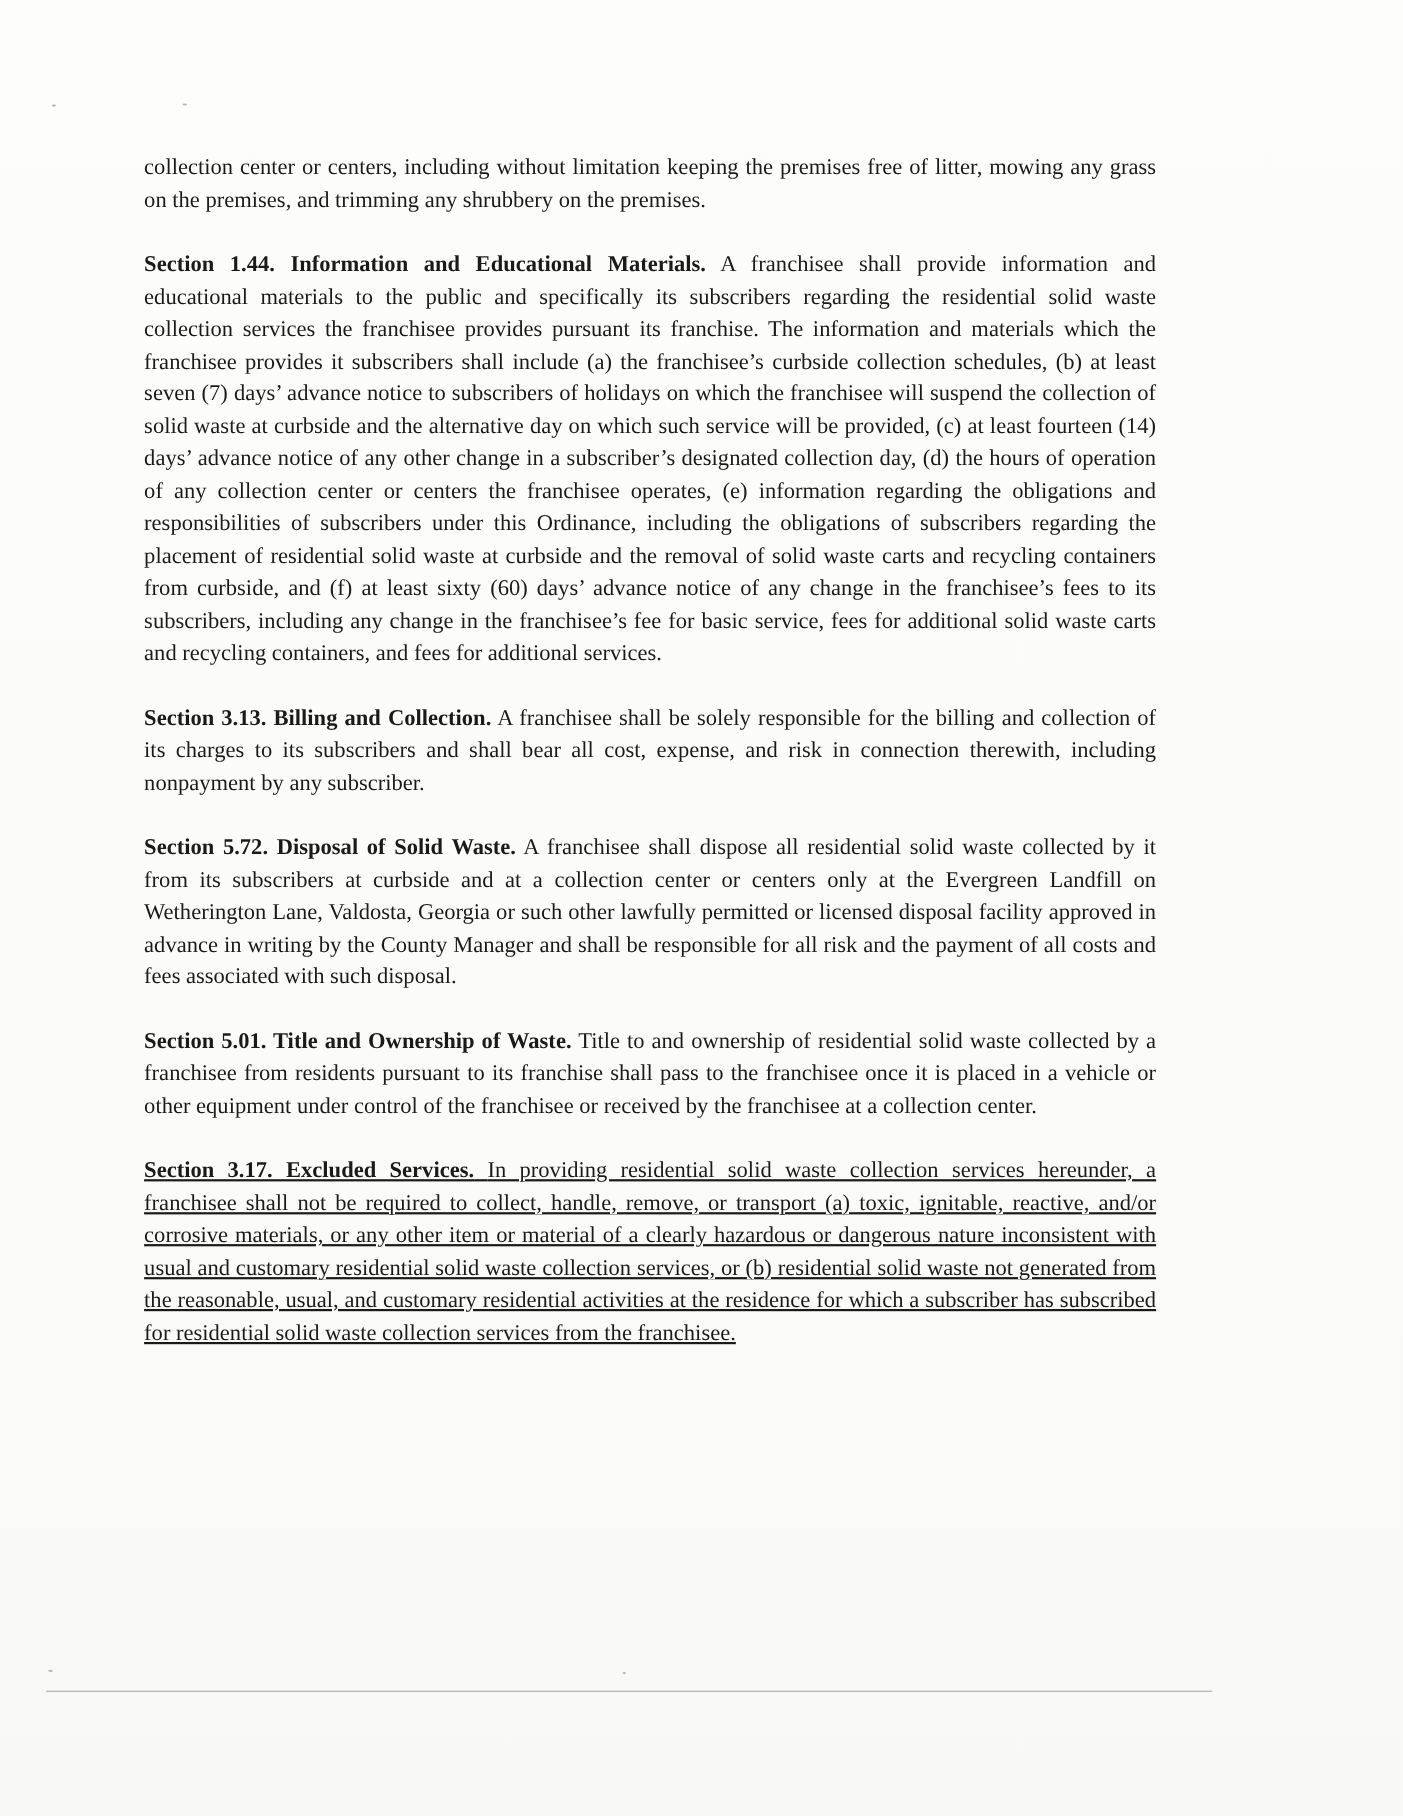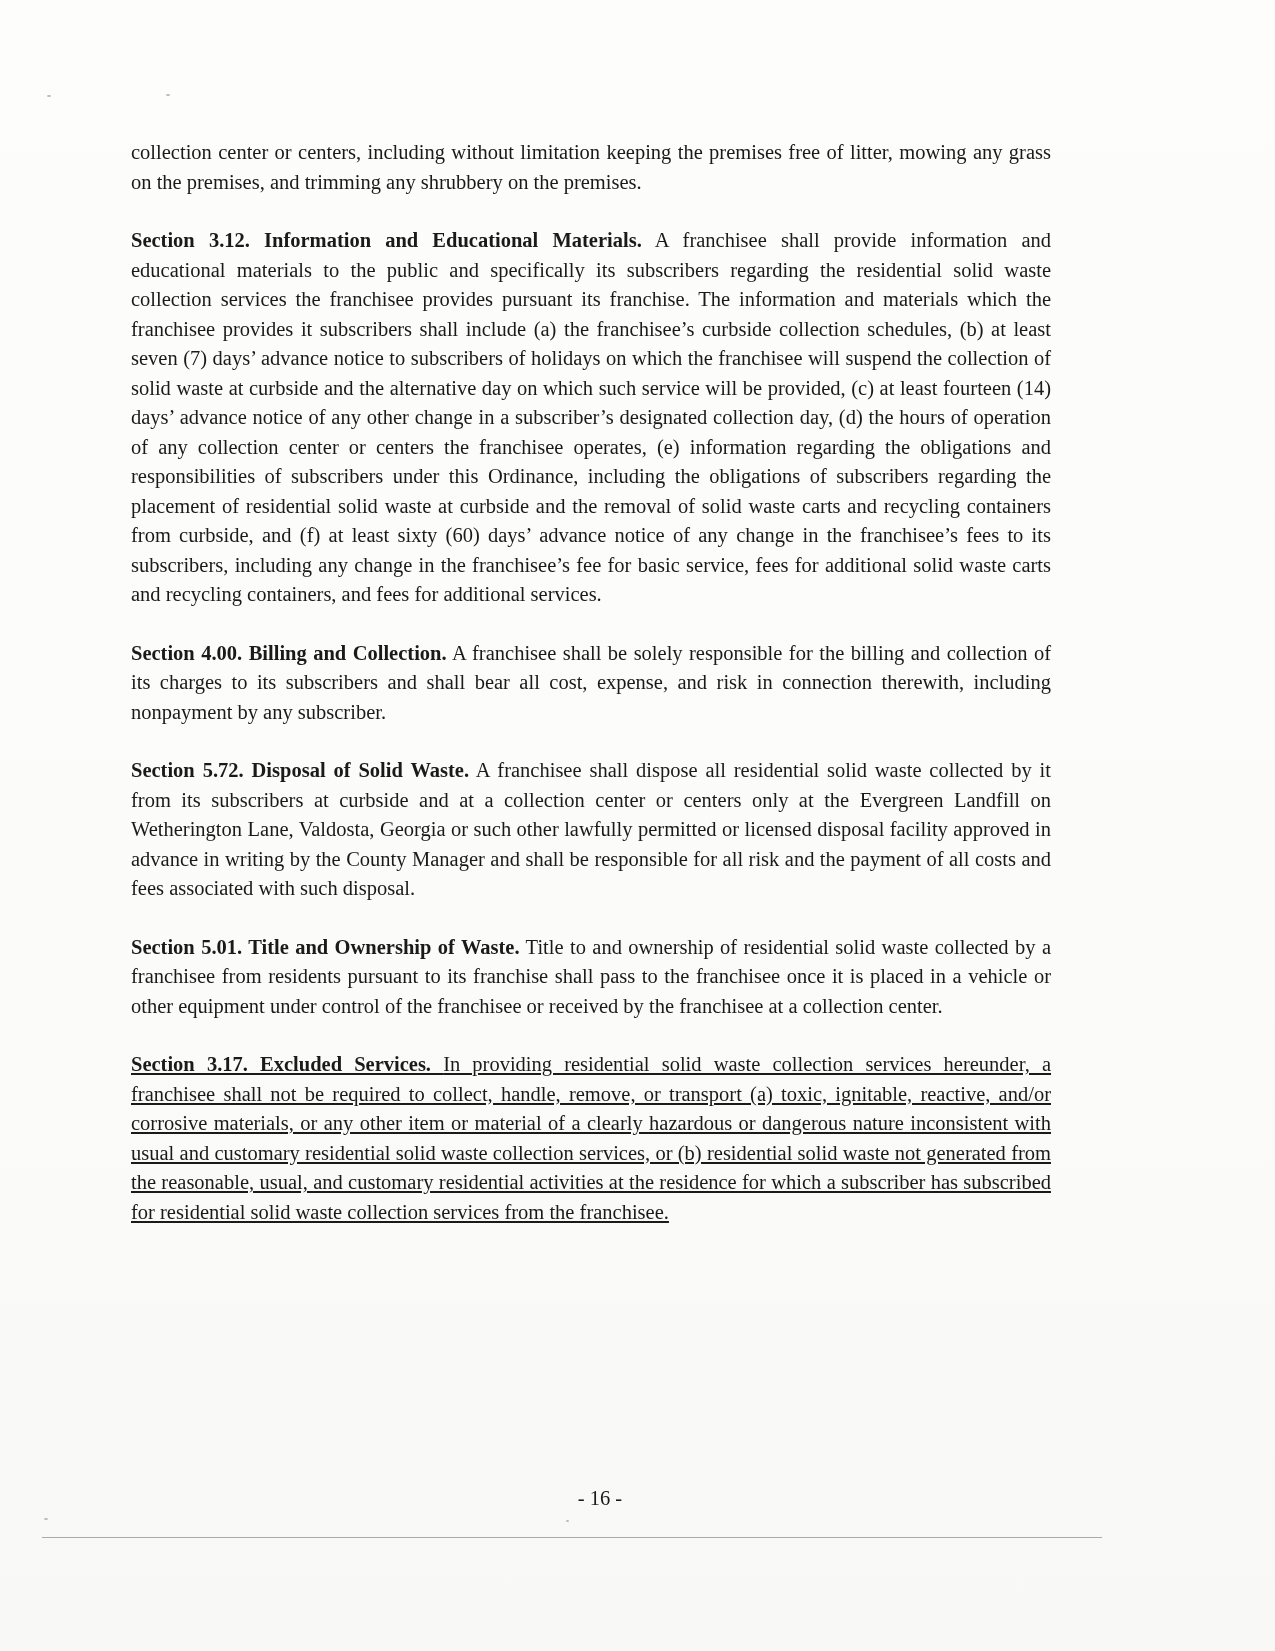--- a/index.html
+++ b/index.html
@@ -71,26 +71,26 @@
 
 <div class="page">
 
   <div class="content">
 
     <p class="para">
       <span>collection center or centers, including without limitation keeping the premises free of litter, mowing any grass on the premises, and trimming any shrubbery on the premises.</span>
     </p>
 
     <p class="para">
-      <span class="section-heading">Section 3.12. Information and Educational Materials.</span>
+      <span class="section-heading">Section 1.44. Information and Educational Materials.</span>
       <span>A franchisee shall provide information and educational materials to the public and specifically its subscribers regarding the residential solid waste collection services the franchisee provides pursuant its franchise. The information and materials which the franchisee provides it subscribers shall include (a) the franchisee’s curbside collection schedules, (b) at least seven (7) days’ advance notice to subscribers of holidays on which the franchisee will suspend the collection of solid waste at curbside and the alternative day on which such service will be provided, (c) at least fourteen (14) days’ advance notice of any other change in a subscriber’s designated collection day, (d) the hours of operation of any collection center or centers the franchisee operates, (e) information regarding the obligations and responsibilities of subscribers under this Ordinance, including the obligations of subscribers regarding the placement of residential solid waste at curbside and the removal of solid waste carts and recycling containers from curbside, and (f) at least sixty (60) days’ advance notice of any change in the franchisee’s fees to its subscribers, including any change in the franchisee’s fee for basic service, fees for additional solid waste carts and recycling containers, and fees for additional services.</span>
     </p>
 
     <p class="para">
-      <span class="section-heading">Section 4.00. Billing and Collection.</span>
+      <span class="section-heading">Section 3.13. Billing and Collection.</span>
       <span>A franchisee shall be solely responsible for the billing and collection of its charges to its subscribers and shall bear all cost, expense, and risk in connection therewith, including nonpayment by any subscriber.</span>
     </p>
 
     <p class="para">
       <span class="section-heading">Section 5.72. Disposal of Solid Waste.</span>
       <span>A franchisee shall dispose all residential solid waste collected by it from its subscribers at curbside and at a collection center or centers only at the Evergreen Landfill on Wetherington Lane, Valdosta, Georgia or such other lawfully permitted or licensed disposal facility approved in advance in writing by the County Manager and shall be responsible for all risk and the payment of all costs and fees associated with such disposal.</span>
     </p>
 
 
     <p class="para">
@@ -98,21 +98,20 @@
       <span>Title to and ownership of residential solid waste collected by a franchisee from residents pursuant to its franchise shall pass to the franchisee once it is placed in a vehicle or other equipment under control of the franchisee or received by the franchisee at a collection center.</span>
     </p>
 
     <p class="para">
       <span class="section-heading">Section 3.17. Excluded Services.</span>
       <span>In providing residential solid waste collection services hereunder, a franchisee shall not be required to collect, handle, remove, or transport (a) toxic, ignitable, reactive, and/or corrosive materials, or any other item or material of a clearly hazardous or dangerous nature inconsistent with usual and customary residential solid waste collection services, or (b) residential solid waste not generated from the reasonable, usual, and customary residential activities at the residence for which a subscriber has subscribed for residential solid waste collection services from the franchisee.</span>
     </p>
 
   </div>
 
-  <div class="page-number">- 16 -</div>
 
   <div class="bottom-rule"></div>
 
   <div class="speck" style="left:47px; top:95px; width:4px; height:2px;"></div>
   <div class="speck" style="left:166px; top:94px; width:4px; height:2px;"></div>
   <div class="speck" style="left:44px; top:1518px; width:4px; height:2px;"></div>
   <div class="speck" style="left:566px; top:1520px; width:3px; height:2px;"></div>
 
 </div>
 

